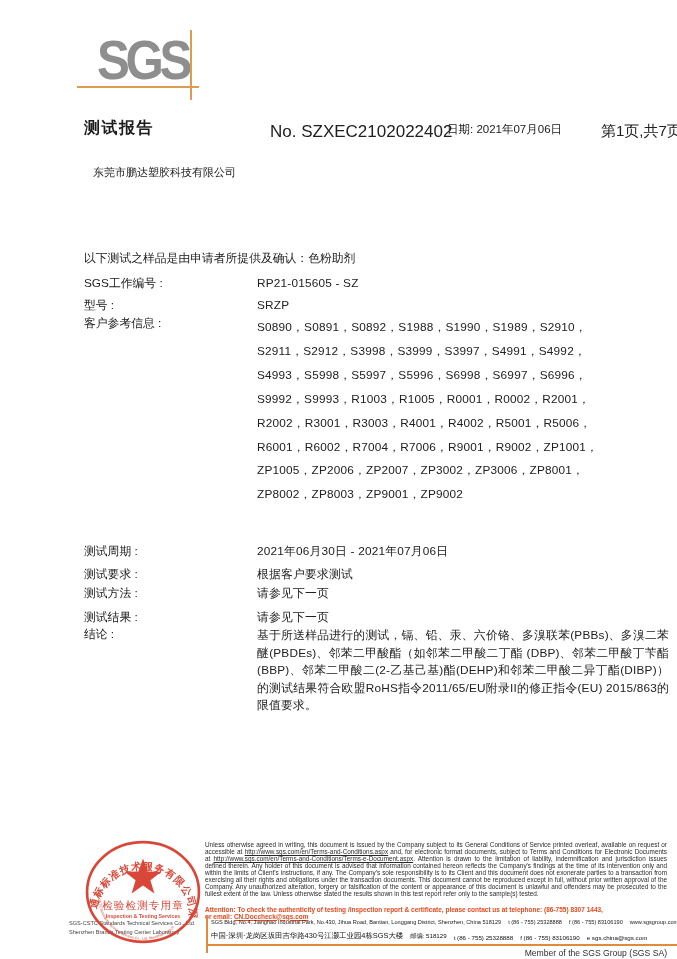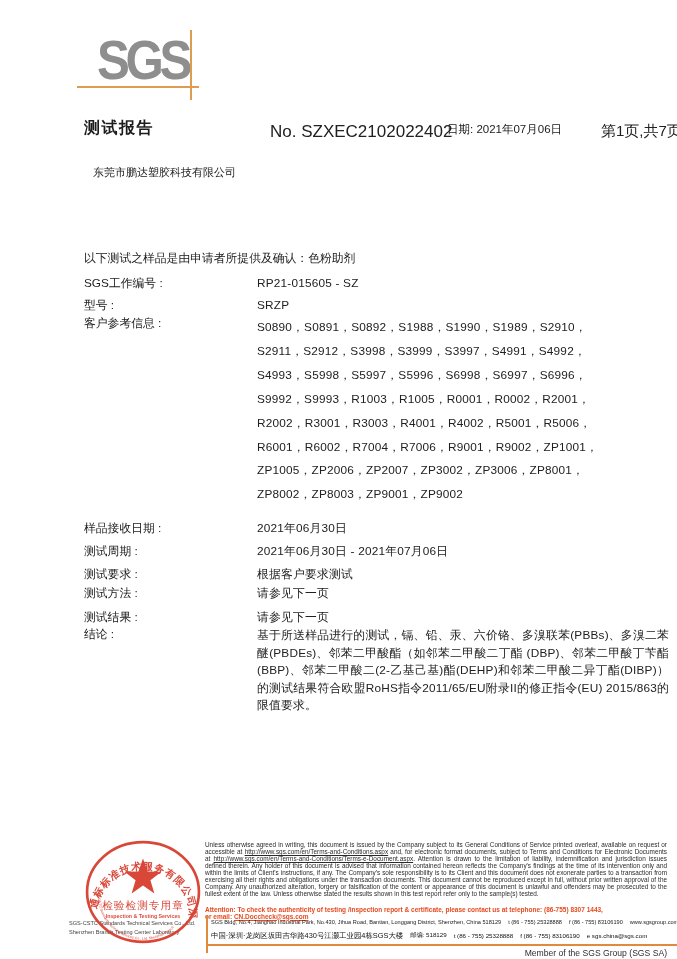--- a/index.html
+++ b/index.html
@@ -32,21 +32,21 @@
   .footer-left{position:absolute;left:42px;top:919px;width:150px;font-size:5.6px;line-height:9px;
                color:#454545;white-space:nowrap;z-index:1;}
   .disclaimer{position:absolute;left:178px;top:842px;width:462px;font-size:6.4px;line-height:6.95px;
               text-align:justify;color:#2b2b2b;}
   .disclaimer a{color:#2b2b2b;text-decoration:underline;}
   .attention{position:absolute;left:178px;top:905.5px;width:466px;font-size:6.5px;line-height:7px;
              color:#e8491e;font-weight:bold;}
   .addr1{position:absolute;left:184px;top:919px;font-size:5.6px;color:#222;white-space:nowrap;
          display:flex;gap:7px;align-items:baseline;}
   .addr2{position:absolute;left:184px;top:930.5px;font-size:7.4px;color:#111;white-space:nowrap;
-         display:flex;gap:7px;align-items:center;}
+         display:flex;gap:7px;align-items:flex-end;}
   .addr2 .sm{font-size:6.2px;}
   .v-rule{position:absolute;left:179px;top:916px;width:1.6px;height:37px;background:#e18a3c;}
   .h-rule{position:absolute;left:179px;top:944px;width:498px;height:2px;background:#e18a3c;}
   .member{position:absolute;right:37px;top:948px;font-size:8.6px;color:#2f2f2f;}
 
   
   .stamp{position:absolute;left:56px;top:839px;width:120px;height:106px;z-index:2;opacity:0.93;}
 </style>
 </head>
 <body>
@@ -85,24 +85,20 @@
       <div>S2911，S2912，S3998，S3999，S3997，S4991，S4992，</div>
       <div>S4993，S5998，S5997，S5996，S6998，S6997，S6996，</div>
       <div>S9992，S9993，R1003，R1005，R0001，R0002，R2001，</div>
       <div>R2002，R3001，R3003，R4001，R4002，R5001，R5006，</div>
       <div>R6001，R6002，R7004，R7006，R9001，R9002，ZP1001，</div>
       <div>ZP1005，ZP2006，ZP2007，ZP3002，ZP3006，ZP8001，</div>
       <div>ZP8002，ZP8003，ZP9001，ZP9002</div>
     </div>
   </div>
 
-  <div class="row" style="top:521px">
-    <span class="lbl">样品接收日期 :</span>
-    <span class="val">2021年06月30日</span>
-  </div>
 
   <div class="row" style="top:544px">
     <span class="lbl">测试周期 :</span>
     <span class="val">2021年06月30日 - 2021年07月06日</span>
   </div>
 
   <div class="row" style="top:567px">
     <span class="lbl">测试要求 :</span>
     <span class="val">根据客户要求测试</span>
   </div>

